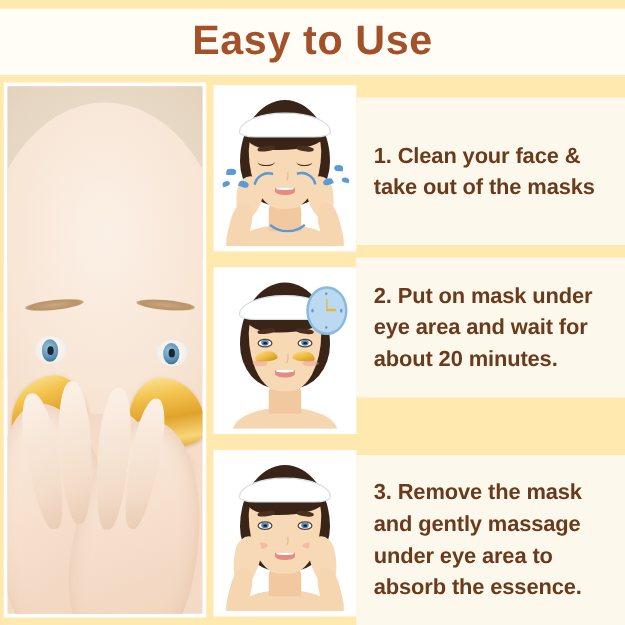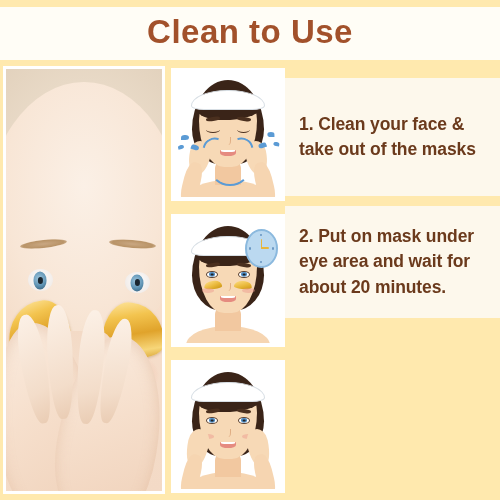--- a/index.html
+++ b/index.html
@@ -249,21 +249,21 @@
     color:#6B3A1C;font-size:17.5px;font-weight:bold;line-height:1.45;
     letter-spacing:-.1px;
   }
 </style>
 </head>
 <body>
 
 <div class="page">
 
   <div class="title-band">
-    <div class="title">Clean to Use</div>
+    <div class="title">Easy to Use</div>
   </div>
 
   <div class="photo-frame">
     <div class="photo">
       <div class="ph-hair"></div>
       <div class="ph-forehead"></div>
       <div class="ph-brow l"></div>
       <div class="ph-brow r"></div>
       <div class="ph-eye l">
           <div class="ph-iris"></div>
@@ -379,15 +379,18 @@
 
   </div>
 
   <div class="text-col">
     <div class="text-card t1">
       <div class="step-text">1. Clean your face &amp; take out of the masks</div>
     </div>
     <div class="text-card t2">
       <div class="step-text">2. Put on mask under eye area and wait for about 20 minutes.</div>
     </div>
+    <div class="text-card t3">
+      <div class="step-text">3. Remove the mask and gently massage under eye area to absorb the essence.</div>
+    </div>
   </div>
 
 </div>
 
 </body></html>

